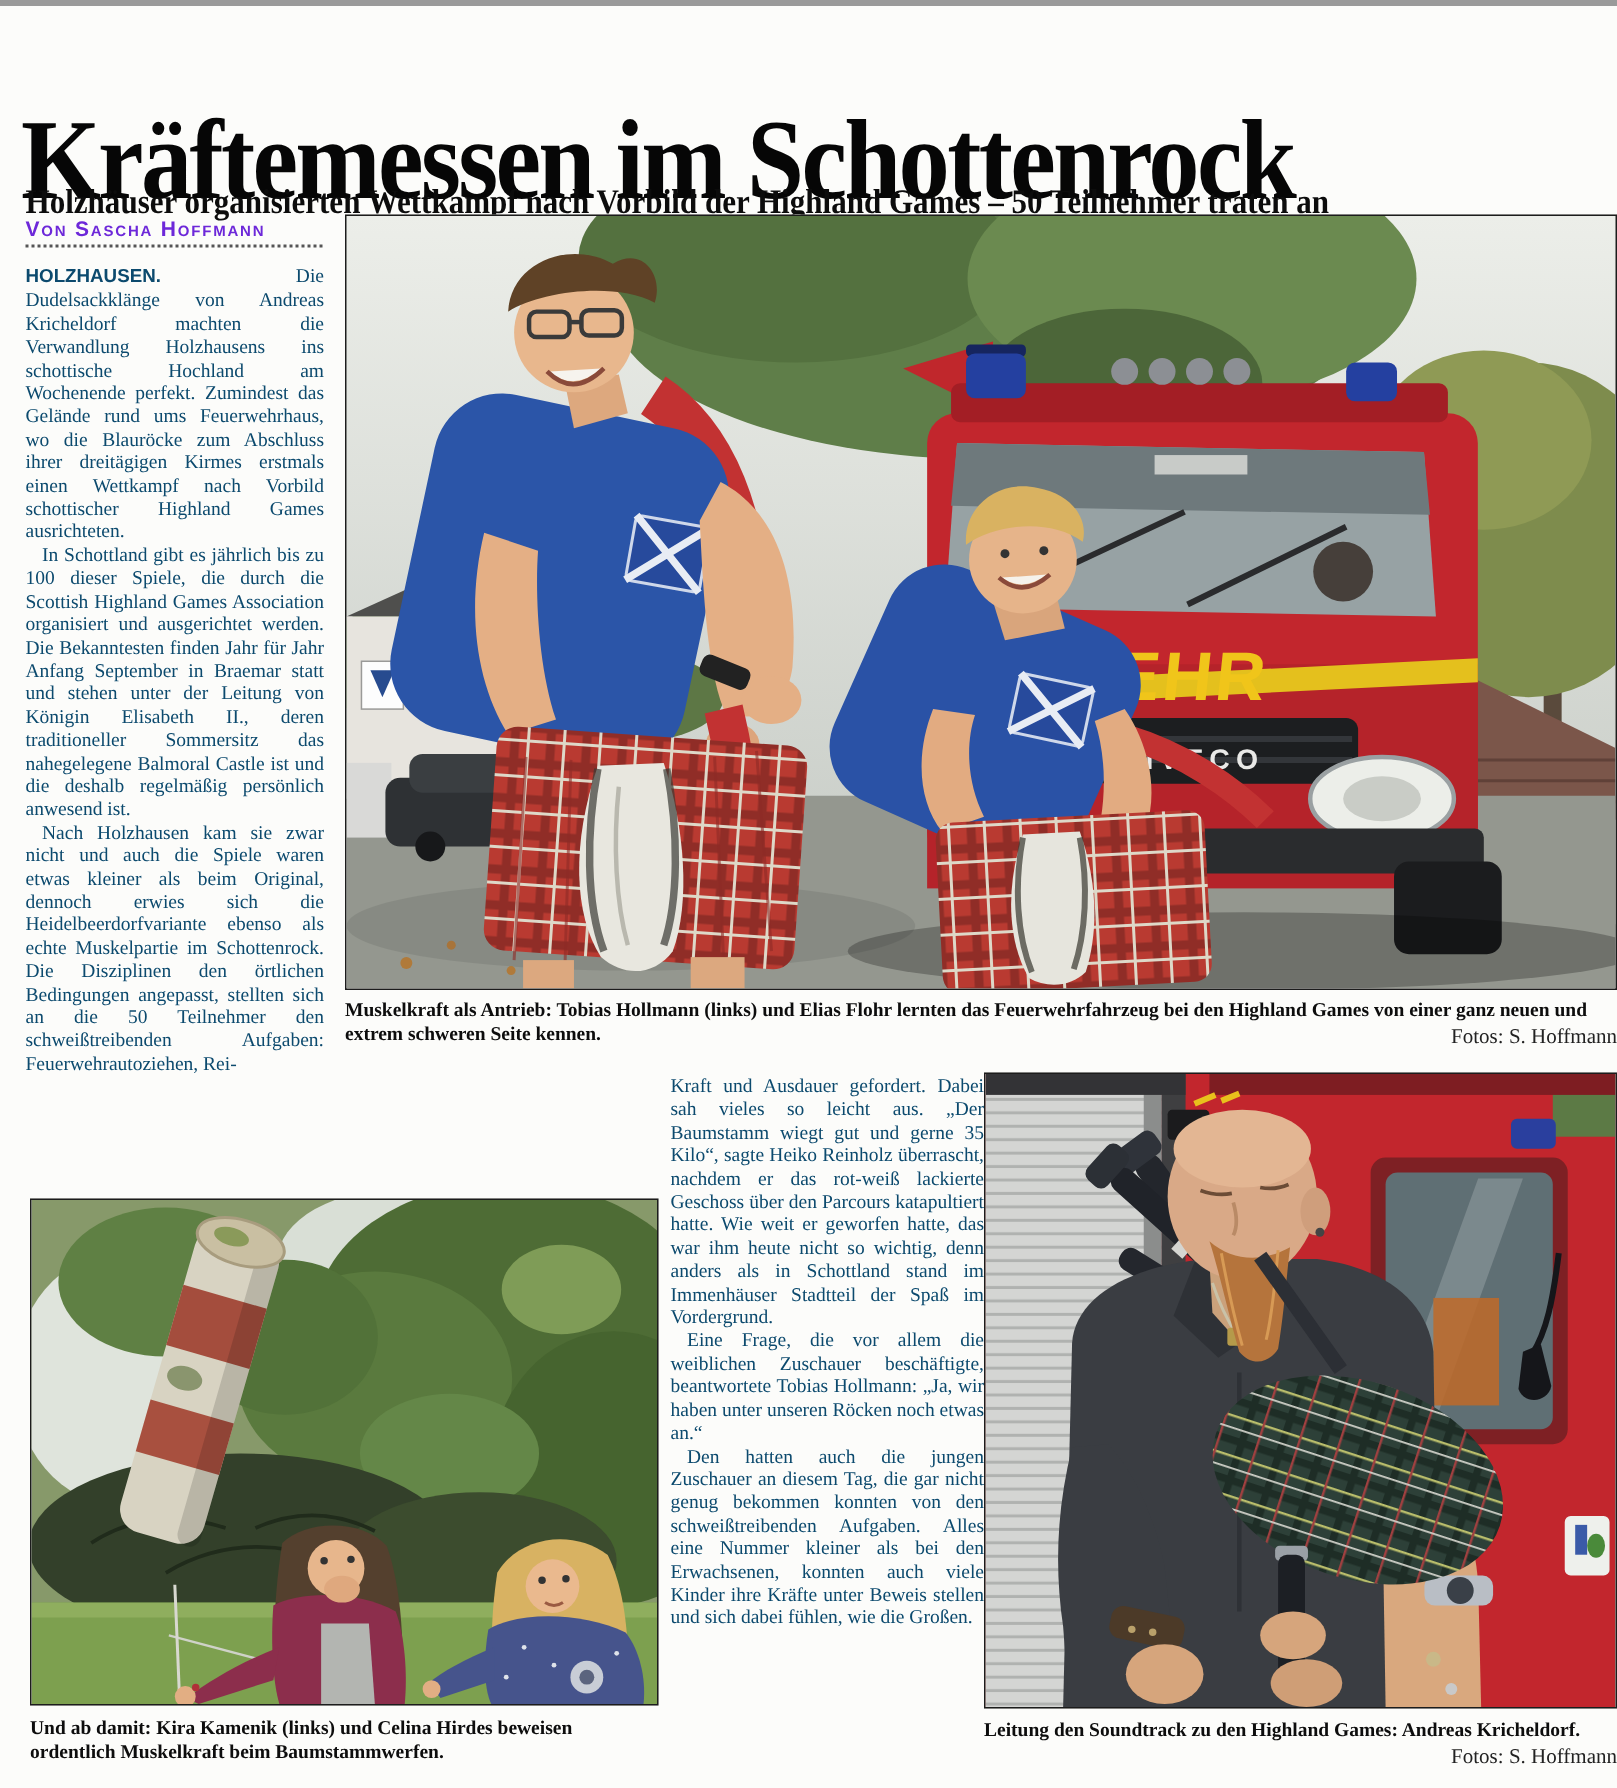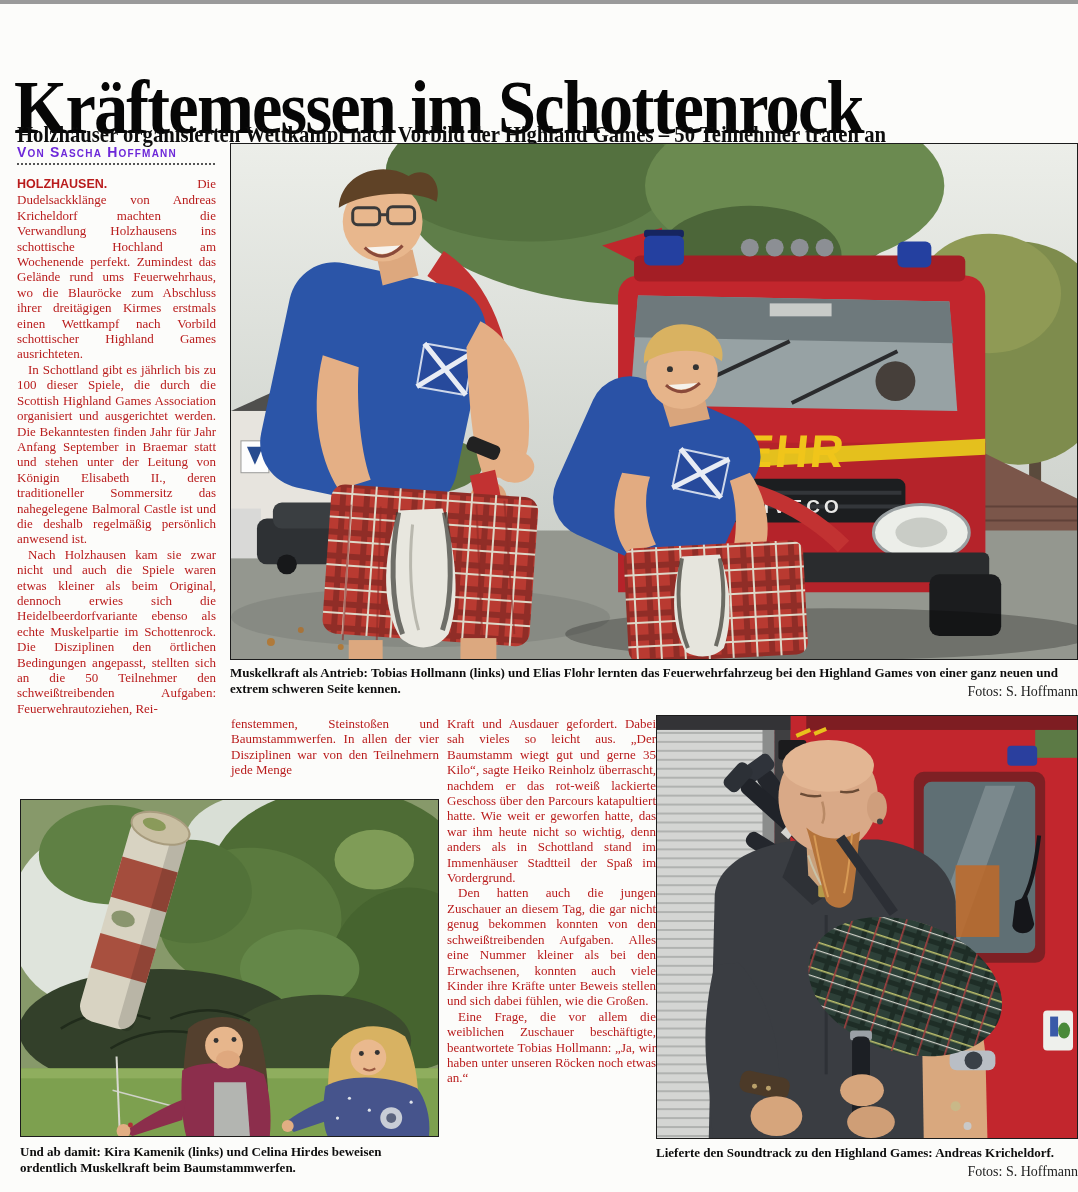--- a/index.html
+++ b/index.html
@@ -20,21 +20,21 @@
     transform:scaleX(.90);transform-origin:left top;
   }
   .byline{
     position:absolute;left:17px;top:140px;width:198px;
     font-family:"Liberation Sans", sans-serif;font-weight:bold;
     font-variant:small-caps;font-size:14px;letter-spacing:1.2px;
     color:#6d28d9;border-bottom:2px dotted #555;padding-bottom:3px;
   }
   .bodycol{
     position:absolute;font-size:13px;line-height:15.4px;
-    text-align:justify;color:#b91c1c;
+    text-align:justify;color:#0c4a6e;
   }
   #col1{left:17px;top:172px;width:199px;}
   #col2{left:231px;top:712px;width:208px;}
   #col3{left:447px;top:712px;width:209px;}
   .bodycol p{margin:0;}
   .bodycol p.ind{text-indent:11px;}
   .lead-in{font-family:"Liberation Sans", sans-serif;font-weight:bold;font-size:12.5px;}
   .photo{
     position:absolute;border:1px solid #1c1c1c;box-sizing:border-box;
     background:#cfd2cc;overflow:hidden;
@@ -63,28 +63,25 @@
   <h1 class="headline">Kräftemessen im Schottenrock</h1>
   <h2 class="subheadline">Holzhäuser organisierten Wettkampf nach Vorbild der Highland Games – 50 Teilnehmer traten an</h2>
   <div class="byline">Von Sascha Hoffmann</div>
 
   <div class="bodycol" id="col1">
     <p><span class="lead-in">HOLZHAUSEN.</span> <span>Die Dudelsackklänge von Andreas Kricheldorf machten die Verwandlung Holzhausens ins schottische Hochland am Wochenende perfekt. Zumindest das Gelände rund ums Feuerwehrhaus, wo die Blauröcke zum Abschluss ihrer dreitägigen Kirmes erstmals einen Wettkampf nach Vorbild schottischer Highland Games ausrichteten.</span></p>
     <p class="ind">In Schottland gibt es jährlich bis zu 100 dieser Spiele, die durch die Scottish Highland Games Association organisiert und ausgerichtet werden. Die Bekanntesten finden Jahr für Jahr Anfang September in Braemar statt und stehen unter der Leitung von Königin Elisabeth II., deren traditioneller Sommersitz das nahegelegene Balmoral Castle ist und die deshalb regelmäßig persönlich anwesend ist.</p>
     <p class="ind">Nach Holzhausen kam sie zwar nicht und auch die Spiele waren etwas kleiner als beim Original, dennoch erwies sich die Heidelbeerdorfvariante ebenso als echte Muskelpartie im Schottenrock. Die Disziplinen den örtlichen Bedingungen angepasst, stellten sich an die 50 Teilnehmer den schweißtreibenden Aufgaben: Feuerwehrautoziehen, Rei-</p>
   </div>
 
-  <div class="bodycol" id="col2">
-    <p>fenstemmen, Steinstoßen und Baumstammwerfen. In allen der vier Disziplinen war von den Teilnehmern jede Menge</p>
-  </div>
 
   <div class="bodycol" id="col3">
     <p>Kraft und Ausdauer gefordert. Dabei sah vieles so leicht aus. „Der Baumstamm wiegt gut und gerne 35 Kilo“, sagte Heiko Reinholz überrascht, nachdem er das rot-weiß lackierte Geschoss über den Parcours katapultiert hatte. Wie weit er geworfen hatte, das war ihm heute nicht so wichtig, denn anders als in Schottland stand im Immenhäuser Stadtteil der Spaß im Vordergrund.</p>
+    <p class="ind">Eine Frage, die vor allem die weiblichen Zuschauer beschäftigte, beantwortete Tobias Hollmann: „Ja, wir haben unter unseren Röcken noch etwas an.“</p>
     <p class="ind">Den hatten auch die jungen Zuschauer an diesem Tag, die gar nicht genug bekommen konnten von den schweißtreibenden Aufgaben. Alles eine Nummer kleiner als bei den Erwachsenen, konnten auch viele Kinder ihre Kräfte unter Beweis stellen und sich dabei fühlen, wie die Großen.</p>
-    <p class="ind">Eine Frage, die vor allem die weiblichen Zuschauer beschäftigte, beantwortete Tobias Hollmann: „Ja, wir haben unter unseren Röcken noch etwas an.“</p>
   </div>
 
   <div class="photo" id="photo-main">
     <svg viewBox="0 0 848 517" preserveAspectRatio="none">
       <defs>
         <linearGradient id="sky" x1="0" y1="0" x2="0" y2="1">
           <stop offset="0" stop-color="#eceee9"></stop>
             <stop offset="1" stop-color="#c3c8c2"></stop>
         </linearGradient>
         <pattern id="tartan1" width="24" height="24" patternUnits="userSpaceOnUse">
@@ -415,17 +412,17 @@
             <rect x="84" y="358" width="50" height="22" rx="8" fill="#4c3a28"></rect>
           </g>
         <circle cx="98" cy="372" r="2.5" fill="#b9a06a"></circle>
           <circle cx="112" cy="374" r="2.5" fill="#b9a06a"></circle>
         <ellipse cx="120" cy="402" rx="26" ry="20" fill="#d6a57c"></ellipse>
       </g>
     </svg>
   </div>
 
   <div class="caption" id="cap-piper">
-    <span>Lieferte den Soundtrack zu den Highland Games: Andreas Kricheldorf.</span>
+    <span>Leitung den Soundtrack zu den Highland Games: Andreas Kricheldorf.</span>
     <span class="credit">Fotos: S. Hoffmann</span>
   </div>
 
 </div>
 
 </body></html>

